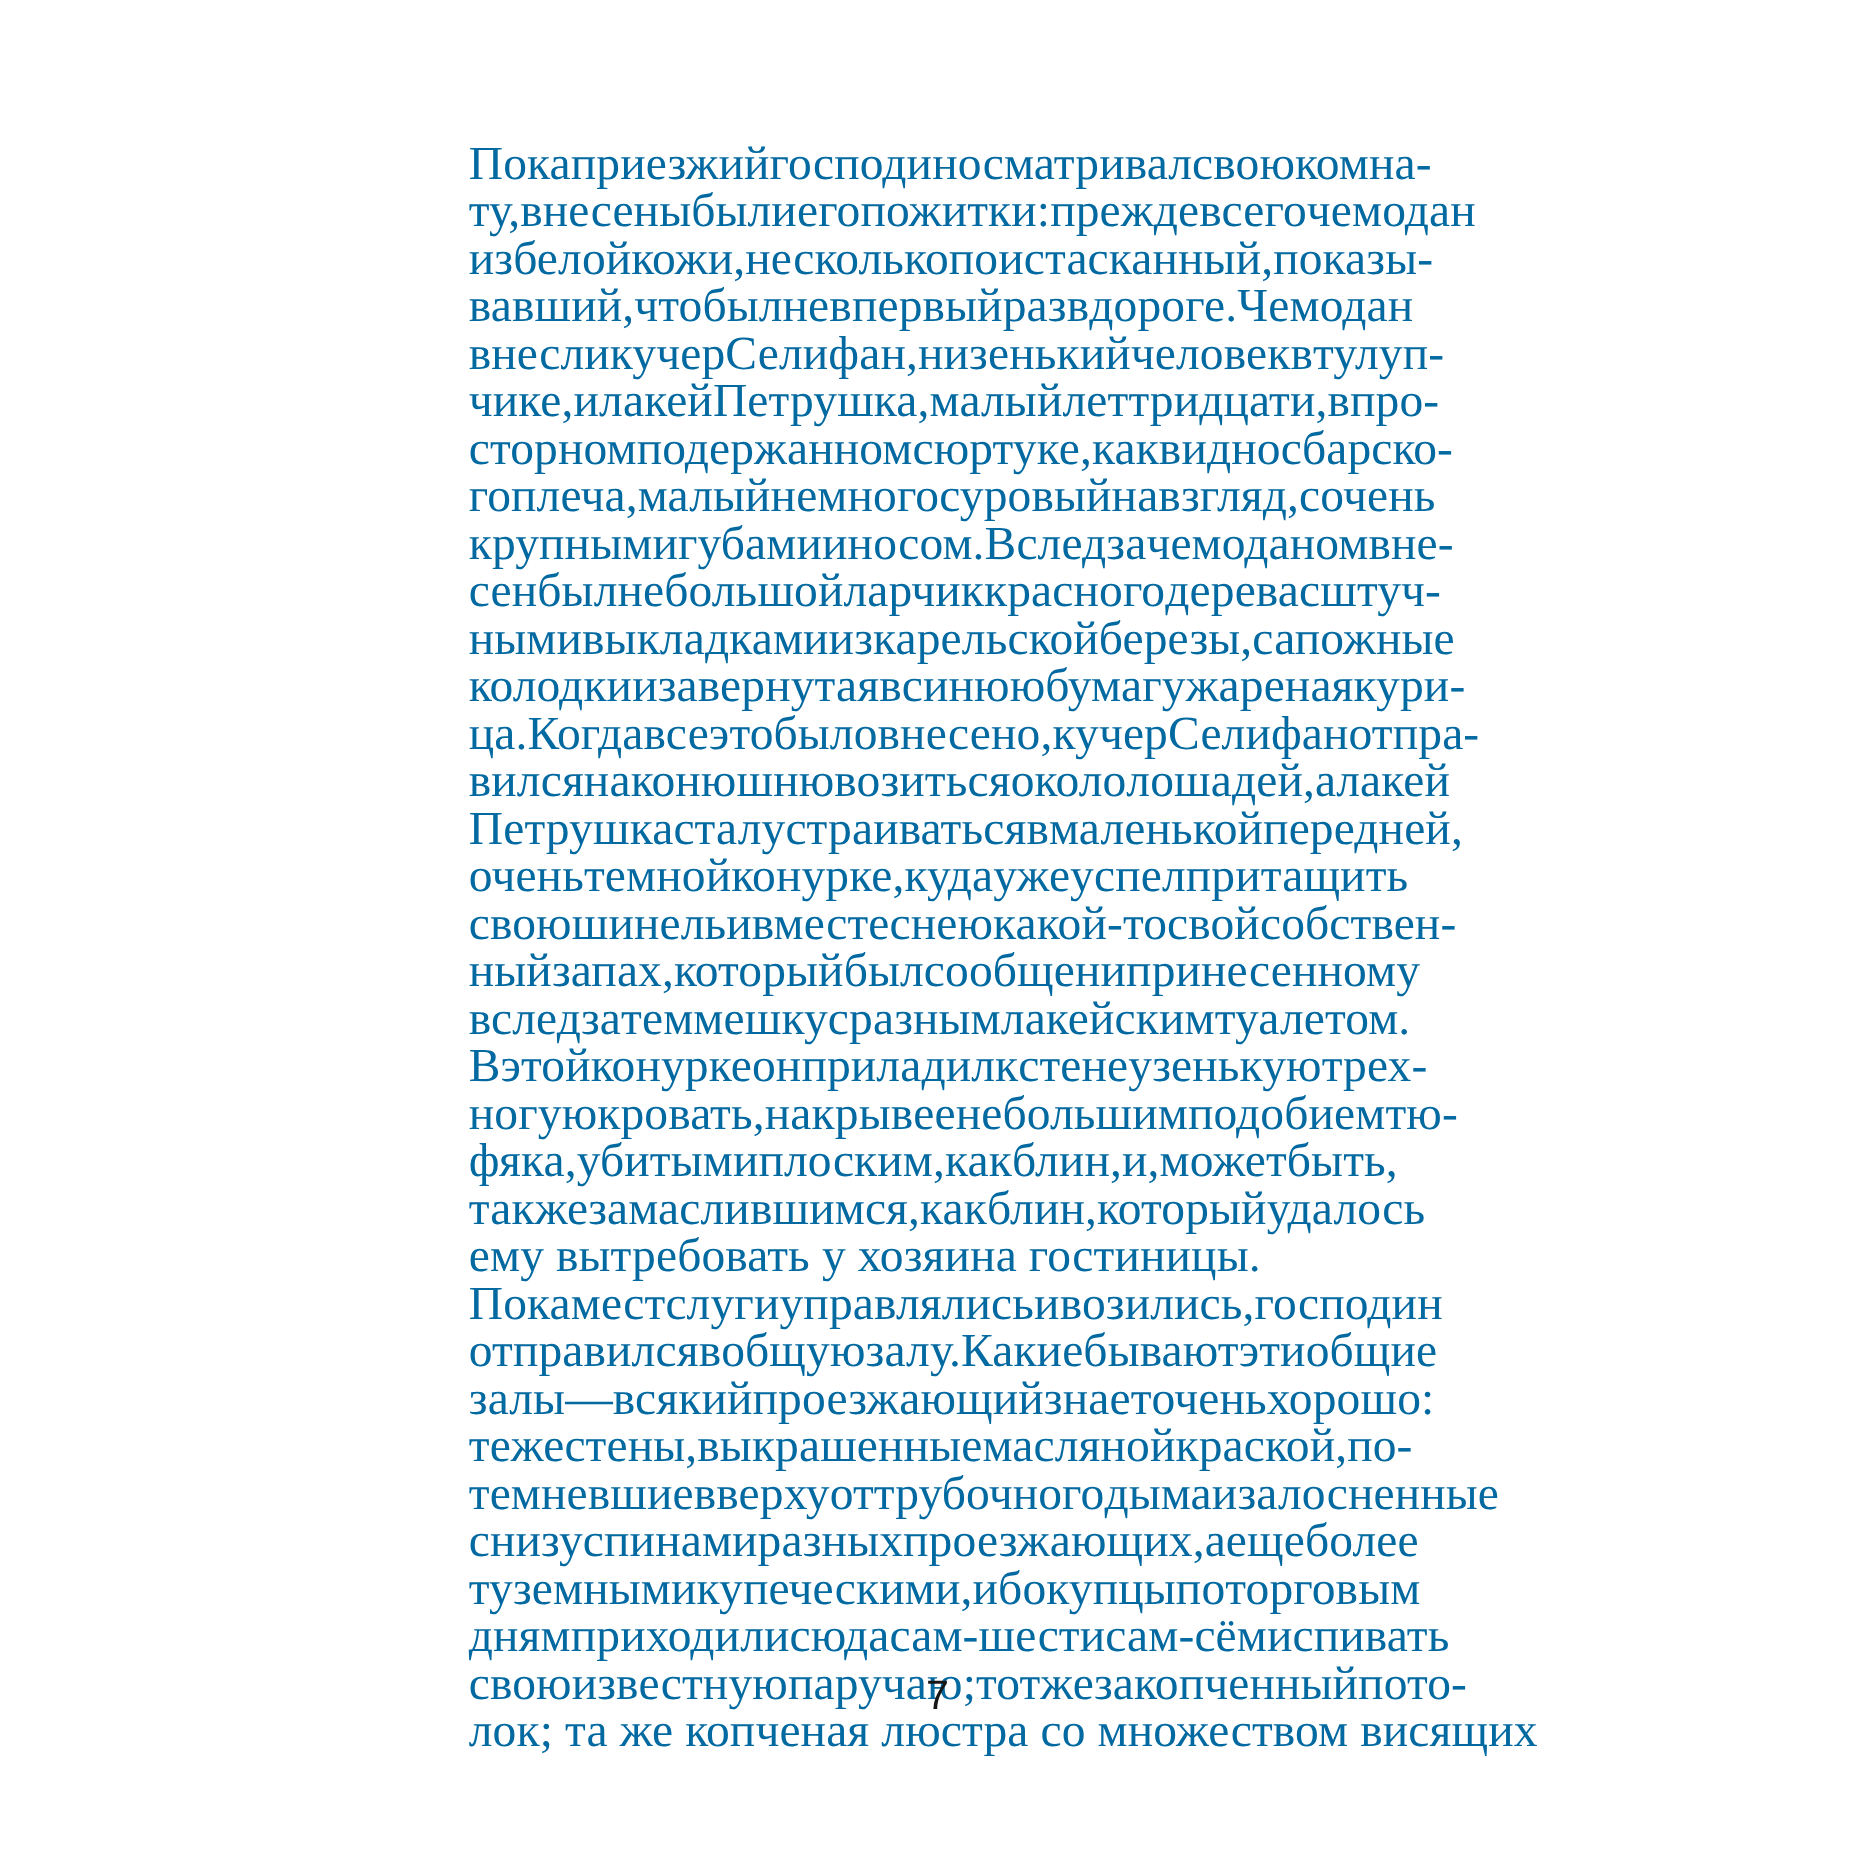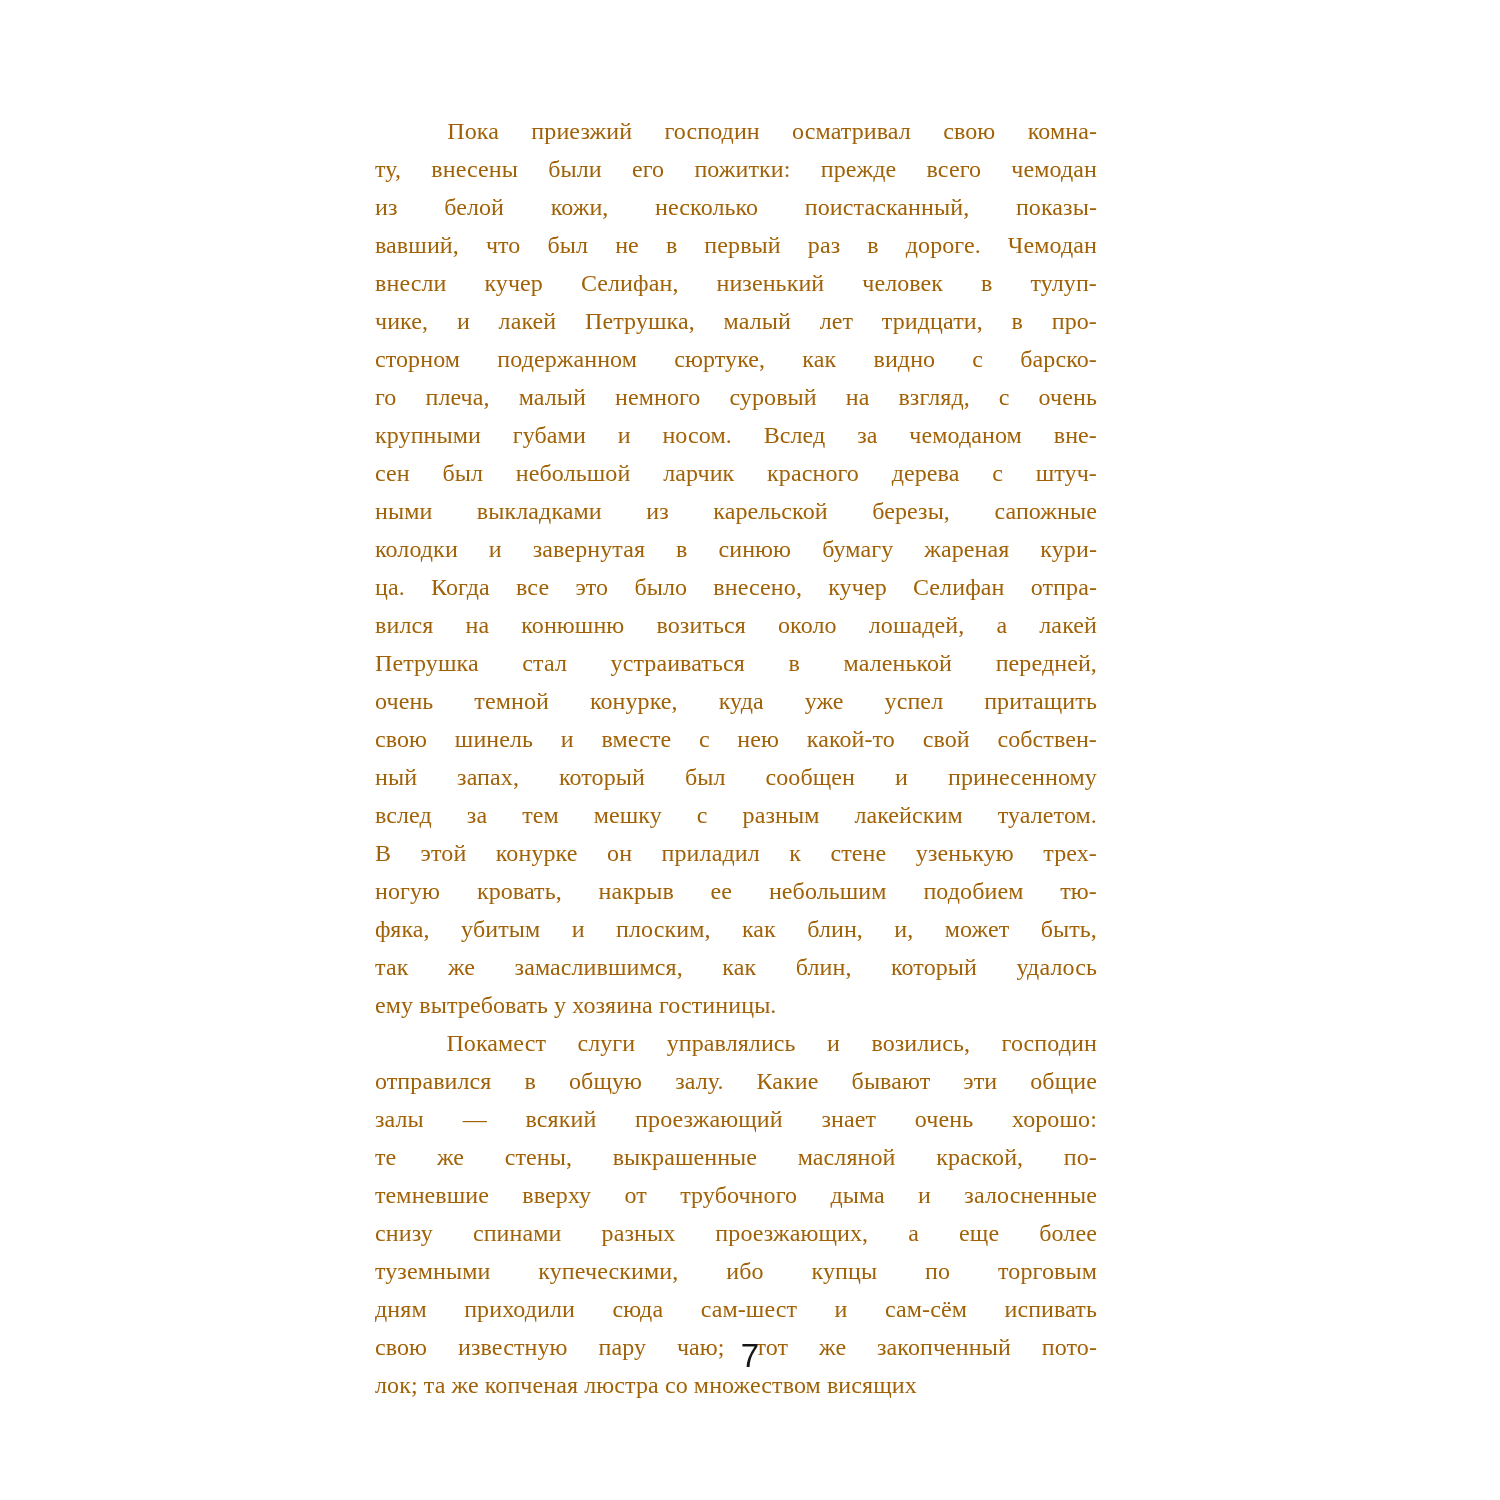--- a/index.html
+++ b/index.html
@@ -20,22 +20,22 @@
   
   .textblock {
     position: absolute;
     left: 375px;
     top: 112px;
     width: 722px;
   }
 
   .para {
     margin: 0;
-    color: #a16207;
-    font-size: 24px;
+    color: #0369a1;
+    font-size: 38px;
     line-height: 38px;
     text-align: justify;
     text-align-last: left;
     white-space: pre-line;
     letter-spacing: 0.1px;
     font-weight: 400;
   }
 
   
   .line {

